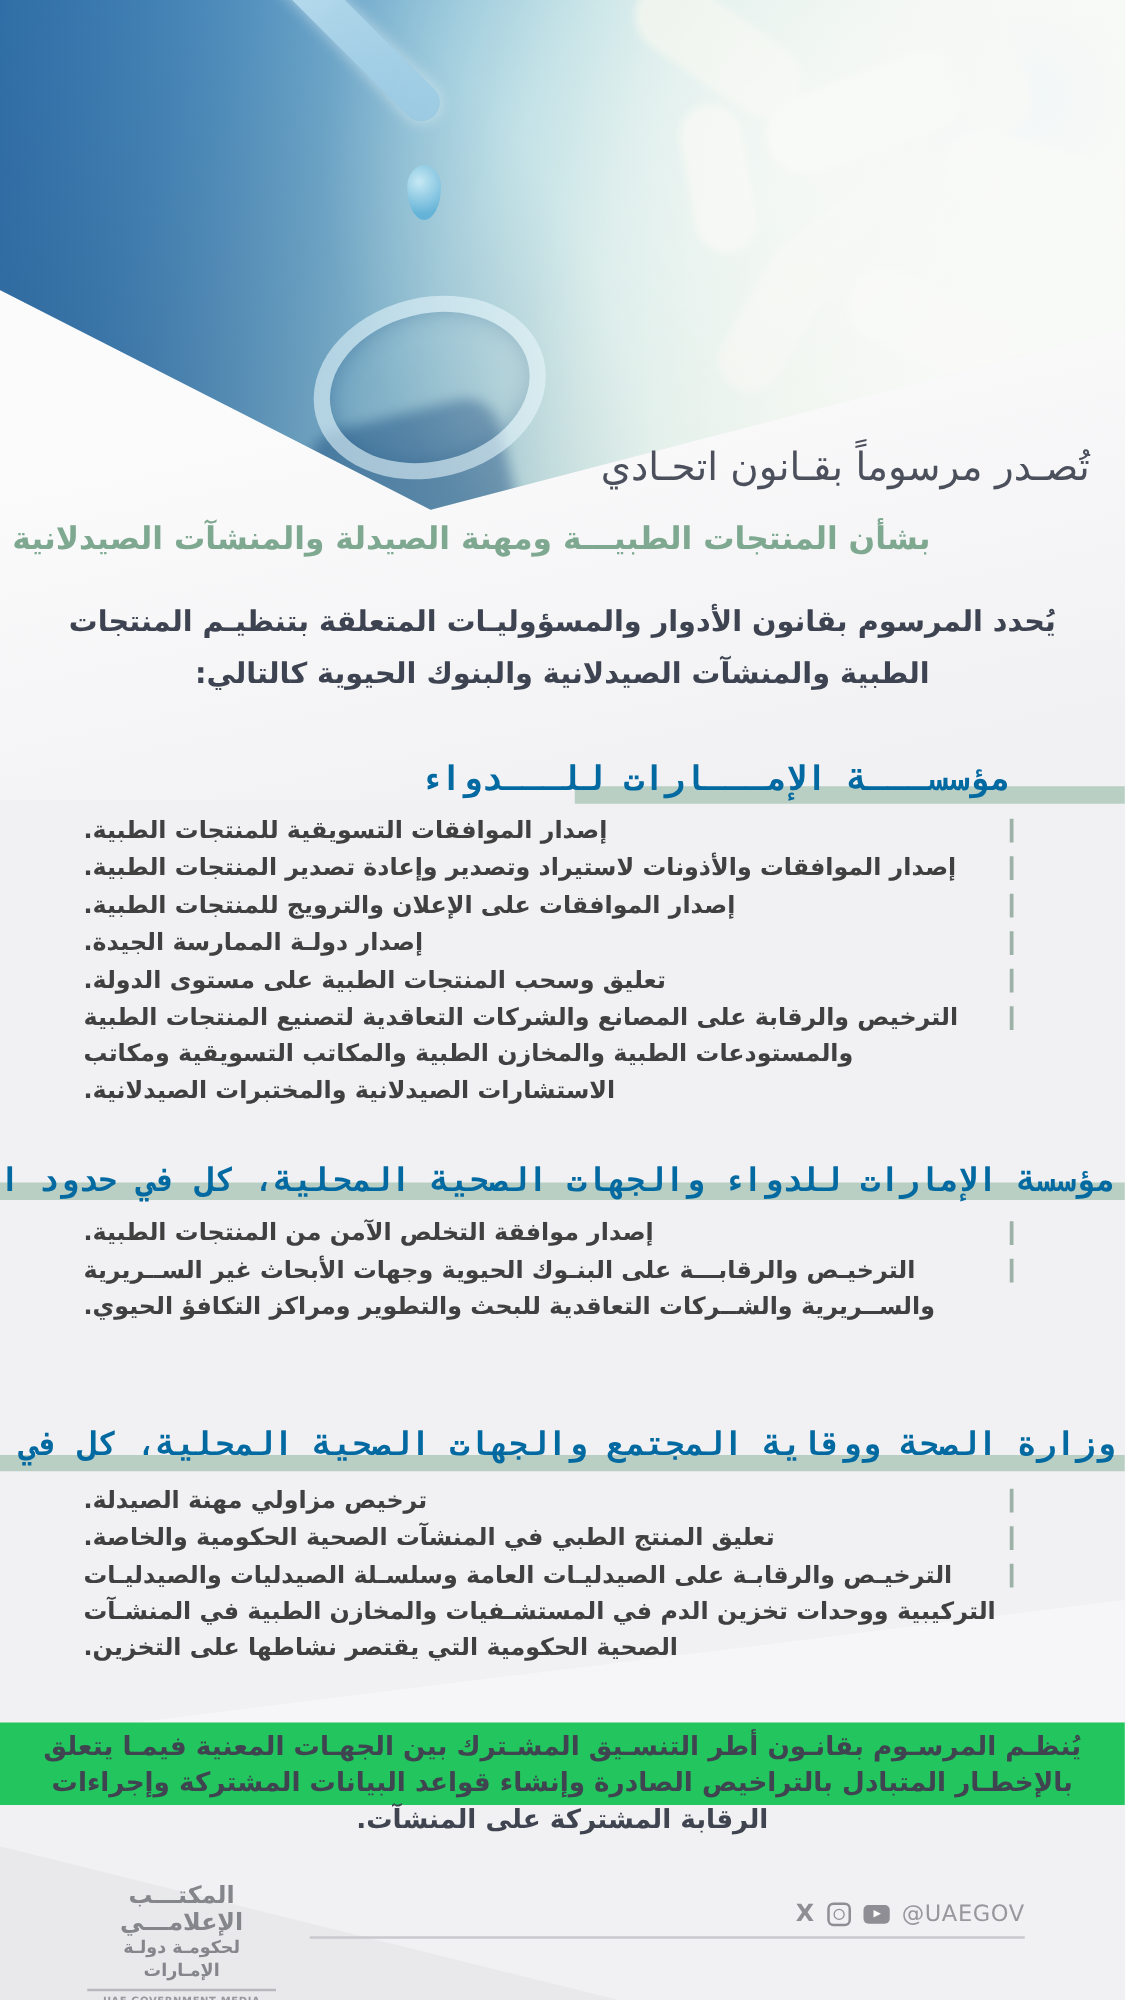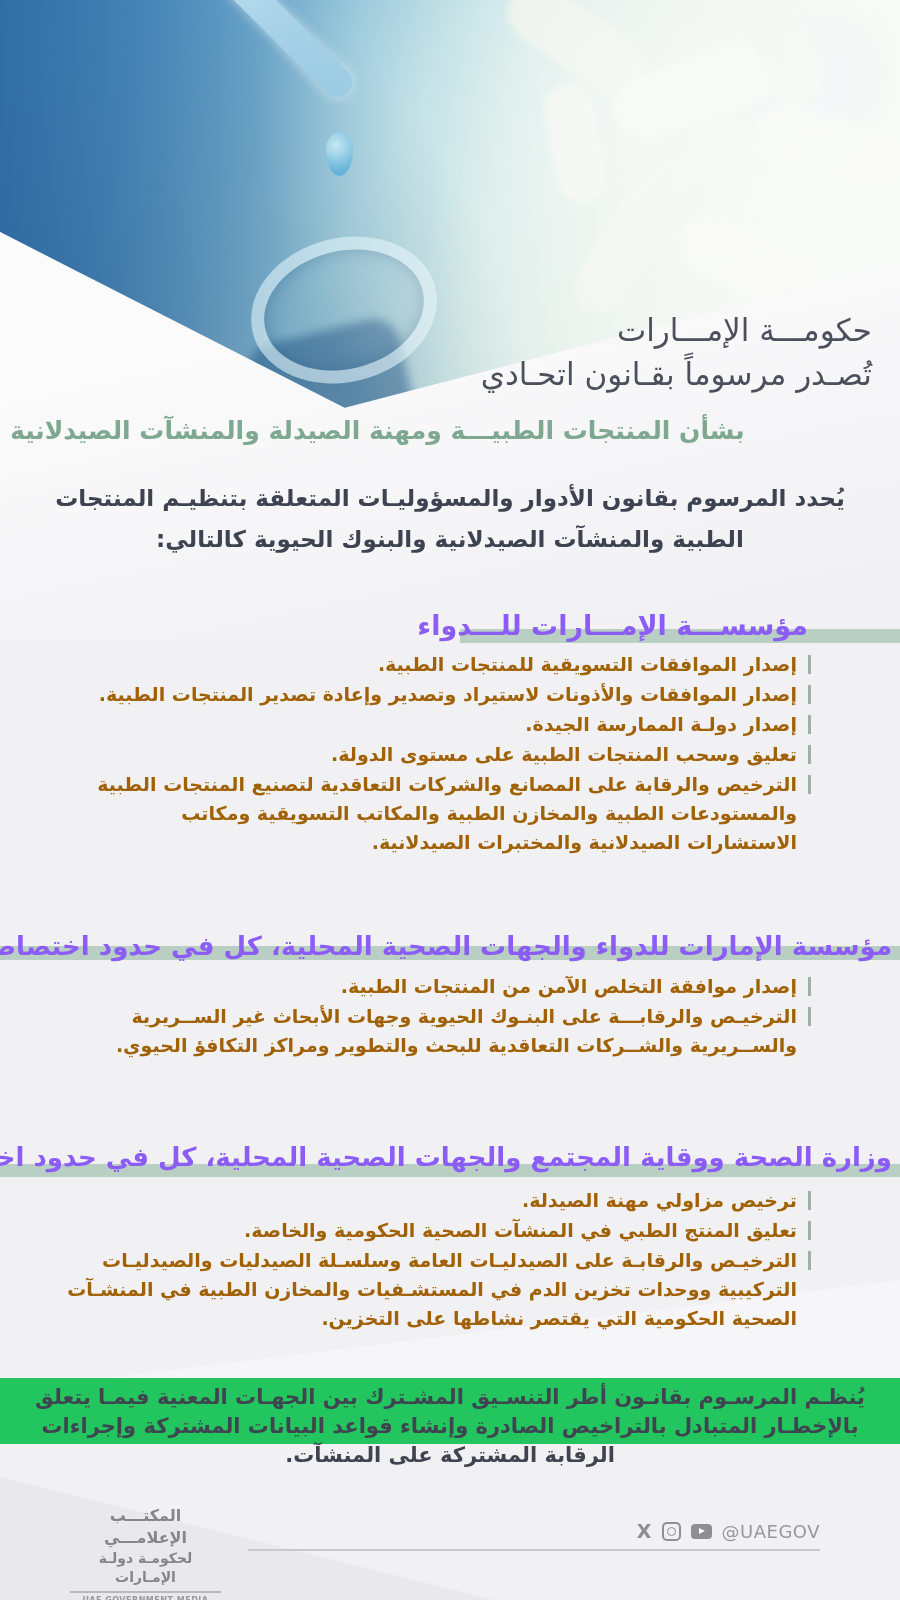--- a/index.html
+++ b/index.html
@@ -42,36 +42,36 @@
 
   
   .hdr{position:absolute;right:28px;text-align:right;color:#4b505c;font-size:31px;line-height:40px;
     letter-spacing:0;font-weight:500;white-space:nowrap;}
   .hdr1{top:310px;} .hdr2{top:354px;}
   .green-title{position:absolute;top:416px;right:28px;left:10px;text-align:left;white-space:nowrap;
     font-size:25px;font-weight:bold;color:#7ea890;}
   .intro{position:absolute;top:478px;left:40px;right:40px;text-align:center;
     font-size:23px;line-height:41px;font-weight:bold;color:#3d4351;}
 
-  .sec-title{position:absolute;text-align:center;font-size:27px;font-weight:bold;color:#8b5cf6;
-    white-space:nowrap;z-index:2;line-height:32px;}
+  .sec-title{position:absolute;text-align:center;font-size:27px;font-weight:bold;color:#0369a1;
+    white-space:nowrap;z-index:2;line-height:32px;font-family:Liberation Mono, monospace;}
   .sec-bar{position:absolute;height:14px;background:#b9cfc3;z-index:1;}
 
   ul.bullets{position:absolute;right:103px;width:730px;margin:0;padding:0;list-style:none;z-index:2;}
-  ul.bullets li{position:relative;text-align:right;font-size:19px;font-weight:bold;color:#a16207;
+  ul.bullets li{position:relative;text-align:left;font-size:19px;font-weight:bold;color:#404040;
     line-height:29px;margin-bottom:1px;}
   ul.bullets li::before{content:"";position:absolute;top:5px;right:-14px;width:3px;height:19px;background:#9db2a7;}
 
   .banner{position:absolute;top:1378px;left:0;width:900px;height:66px;background:#22c55e;}
   .banner-text{padding:5px 20px 0 20px;text-align:center;font-size:21px;line-height:29px;
     font-weight:bold;color:#3f4450;}
 
   
   .logo{position:absolute;left:68px;top:1505px;width:155px;text-align:center;color:#85858c;direction:rtl;}
-  .logo .l1{font-size:16px;font-weight:bold;line-height:22px;}
+  .logo .l1{font-size:19px;font-weight:bold;line-height:22px;}
   .logo .l2{font-size:14px;font-weight:bold;line-height:19px;}
   .logo .sep{height:2px;background:#b9b9bf;margin:4px 2px 3px 2px;}
   .logo .l3{font-size:8px;letter-spacing:.5px;color:#98989e;font-weight:bold;direction:ltr;}
   .foot-line{position:absolute;top:1549px;left:248px;width:572px;height:2px;background:#c9c9cd;}
   .social{position:absolute;top:1520px;width:740px;left:80px;display:flex;direction:ltr;
     justify-content:flex-end;align-items:center;gap:10px;color:#8e8e94;}
   .x-glyph{font-size:19px;font-weight:bold;font-family:"DejaVu Sans",sans-serif;}
   .ig{position:relative;width:15px;height:15px;border:2px solid #8e8e94;border-radius:5px;}
   .ig::after{content:"";position:absolute;inset:3px;border:1.6px solid #8e8e94;border-radius:50%;}
   .yt{position:relative;width:21px;height:15px;background:#8e8e94;border-radius:4px;}
@@ -105,30 +105,30 @@
     <div class="cap" style="left:555px;top:228px;width:130px;height:52px;background:#e9efe5;transform:rotate(-60deg);"></div>
 
     <div class="ph-tube"></div>
     <div class="ph-ring"></div>
     <div class="ph-pip"></div>
     <div class="ph-drop"></div>
     <div class="ly ph-glow"></div>
     <div class="ly ph-fade"></div>
   </div>
 
-  <div class="hdr hdr1">حكومـــة الإمـــارات</div>
   <div class="hdr hdr2">تُصـدر مرسوماً بقـانون اتحـادي</div>
   <div class="green-title">بشأن المنتجات الطبيـــة ومهنة الصيدلة والمنشآت الصيدلانية</div>
   <div class="intro">يُحدد المرسوم بقانون الأدوار والمسؤوليـات المتعلقة بتنظيـم المنتجات الطبية والمنشآت الصيدلانية والبنوك الحيوية كالتالي:</div>
 
   <div class="sec-bar" style="top:629px;right:0;left:460px;"></div>
   <div class="sec-title" style="top:610px;right:92px;">مؤسســـة الإمـــارات للـــدواء</div>
   <ul class="bullets" style="top:650px;">
       <li>إصدار الموافقات التسويقية للمنتجات الطبية.</li>
       <li>إصدار الموافقات والأذونات لاستيراد وتصدير وإعادة تصدير المنتجات الطبية.</li>
+      <li>إصدار الموافقات على الإعلان والترويج للمنتجات الطبية.</li>
       <li>إصدار دولـة الممارسة الجيدة.</li>
       <li>تعليق وسحب المنتجات الطبية على مستوى الدولة.</li>
       <li>الترخيص والرقابة على المصانع والشركات التعاقدية لتصنيع المنتجات الطبية والمستودعات الطبية والمخازن الطبية والمكاتب التسويقية ومكاتب الاستشارات الصيدلانية والمختبرات الصيدلانية.</li>
     </ul>
 
   <div class="sec-bar" style="top:946px;right:0;left:0;"></div>
   <div class="sec-title" style="top:930px;right:8px;font-size:26px;">مؤسسة الإمارات للدواء والجهات الصحية المحلية، كل في حدود اختصاصها</div>
   <ul class="bullets" style="top:972px;">
       <li>إصدار موافقة التخلص الآمن من المنتجات الطبية.</li>
       <li>الترخيـص والرقابـــة على البنـوك الحيوية وجهات الأبحاث غير الســريرية والســريرية والشــركات التعاقدية للبحث والتطوير ومراكز التكافؤ الحيوي.</li>

